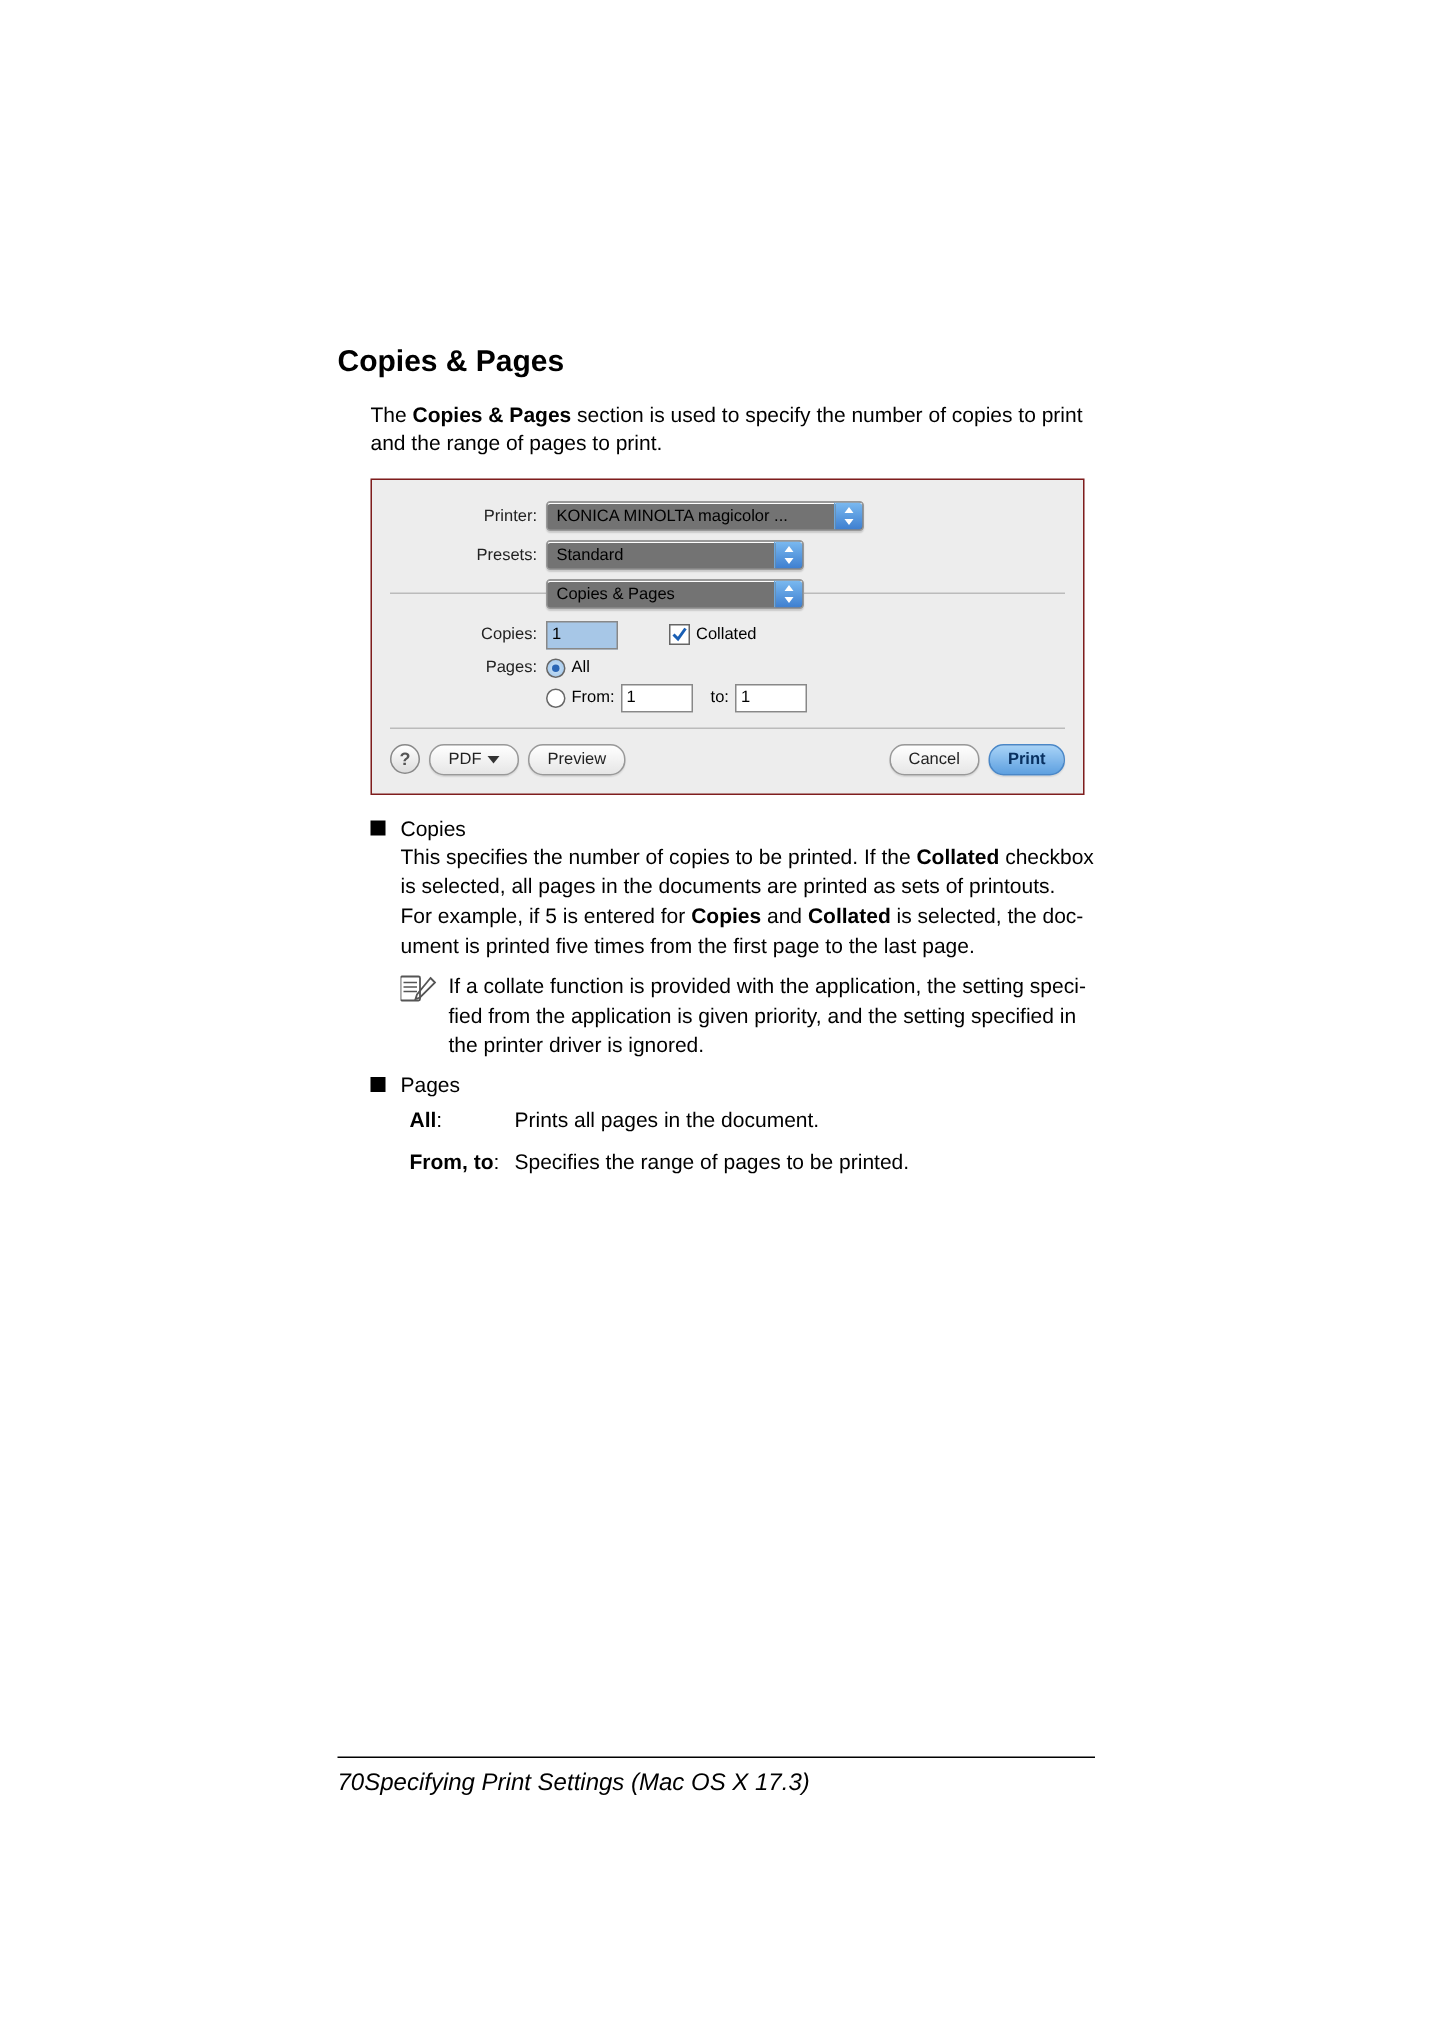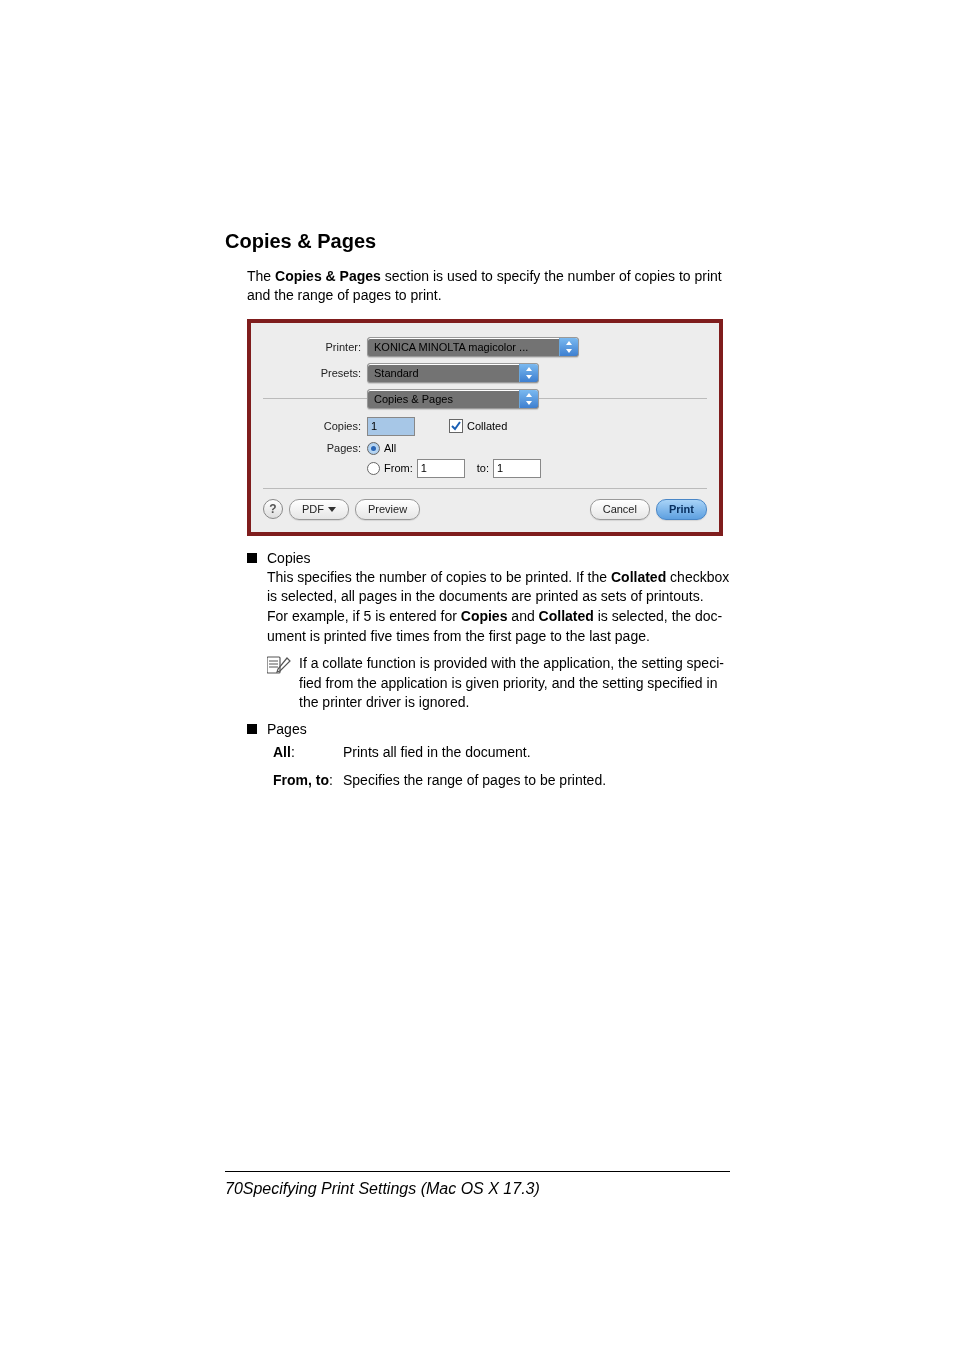--- a/index.html
+++ b/index.html
@@ -31,21 +31,21 @@
     font-size: 14px;
     line-height: 1.35;
     margin: 0 0 14px 22px;
   }
   .bold { font-weight: bold; }
 
   
   .dialog {
     margin-left: 22px;
     width: 476px;
-    border: 4px solid #7f1d1d;
+    border: 1px solid #7f1d1d;
     background: #ededed;
     font-family: "Lucida Grande", Arial, sans-serif;
     font-size: 11px;
     padding: 14px 12px 12px 12px;
     box-sizing: border-box;
   }
   .dlg-row {
     display: flex;
     align-items: center;
     margin-bottom: 6px;
@@ -393,21 +393,21 @@
       <div class="bullet-row" style="margin-top:4px;">
         <div class="bullet-square"></div>
         <div class="bullet-label">Pages</div>
       </div>
 
       <div class="defs">
         <div class="drow">
           <div class="dterm">
             <span class="bold">All</span><span>:</span>
           </div>
-          <div>Prints all fied in the document.</div>
+          <div>Prints all pages in the document.</div>
         </div>
         <div class="drow">
           <div class="dterm">
             <span class="bold">From, to</span><span>:</span>
           </div>
           <div>Specifies the range of pages to be printed.</div>
         </div>
       </div>
     </div>
   </div>

